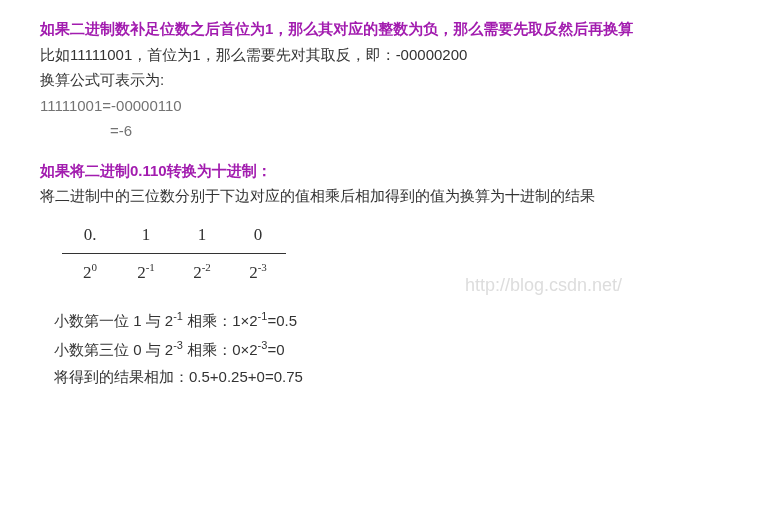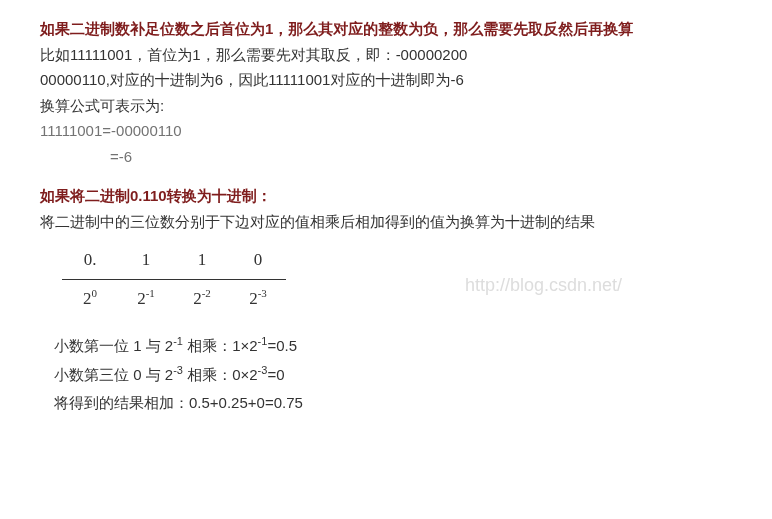--- a/index.html
+++ b/index.html
@@ -7,21 +7,21 @@
       width: 772px;
       height: 519px;
       background: #fff;
       font-family: "Microsoft YaHei", SimSun, Arial, sans-serif;
       font-size: 15px;
       line-height: 1.7;
       color: #333;
       padding: 16px 40px;
       position: relative;
     }
-    .heading { color: #7f1d1d; font-weight: bold; }
+    .heading { color: #a21caf; font-weight: bold; }
     .red { color: #737373; }
     .indent { display: inline-block; width: 70px; }
     .table-wrap { margin: 8px 0 14px 22px; }
     table { border-collapse: collapse; }
     td {
       width: 56px;
       text-align: center;
       padding: 4px 2px;
       font-family: "Times New Roman", serif;
       font-size: 17px;
@@ -44,21 +44,20 @@
   </style>
 </head>
 <body>
 
 <div class="watermark">http://blog.csdn.net/</div>
 
 <div class="content">
 
   <p class="heading">如果二进制数补足位数之后首位为1，那么其对应的整数为负，那么需要先取反然后再换算</p>
   <p>比如11111001，首位为1，那么需要先对其取反，即：-00000200</p>
-  <p>00000110,对应的十进制为6，因此11111001对应的十进制即为-6</p>
   <p>换算公式可表示为:</p>
   <p class="red">11111001=-00000110</p>
   <p class="red"><span class="indent"></span><span>=-6</span></p>
 
   <div style="height:14px"></div>
 
   <p class="heading">如果将二进制0.110转换为十进制：</p>
   <p>将二进制中的三位数分别于下边对应的值相乘后相加得到的值为换算为十进制的结果</p>
 
   <div class="table-wrap">

